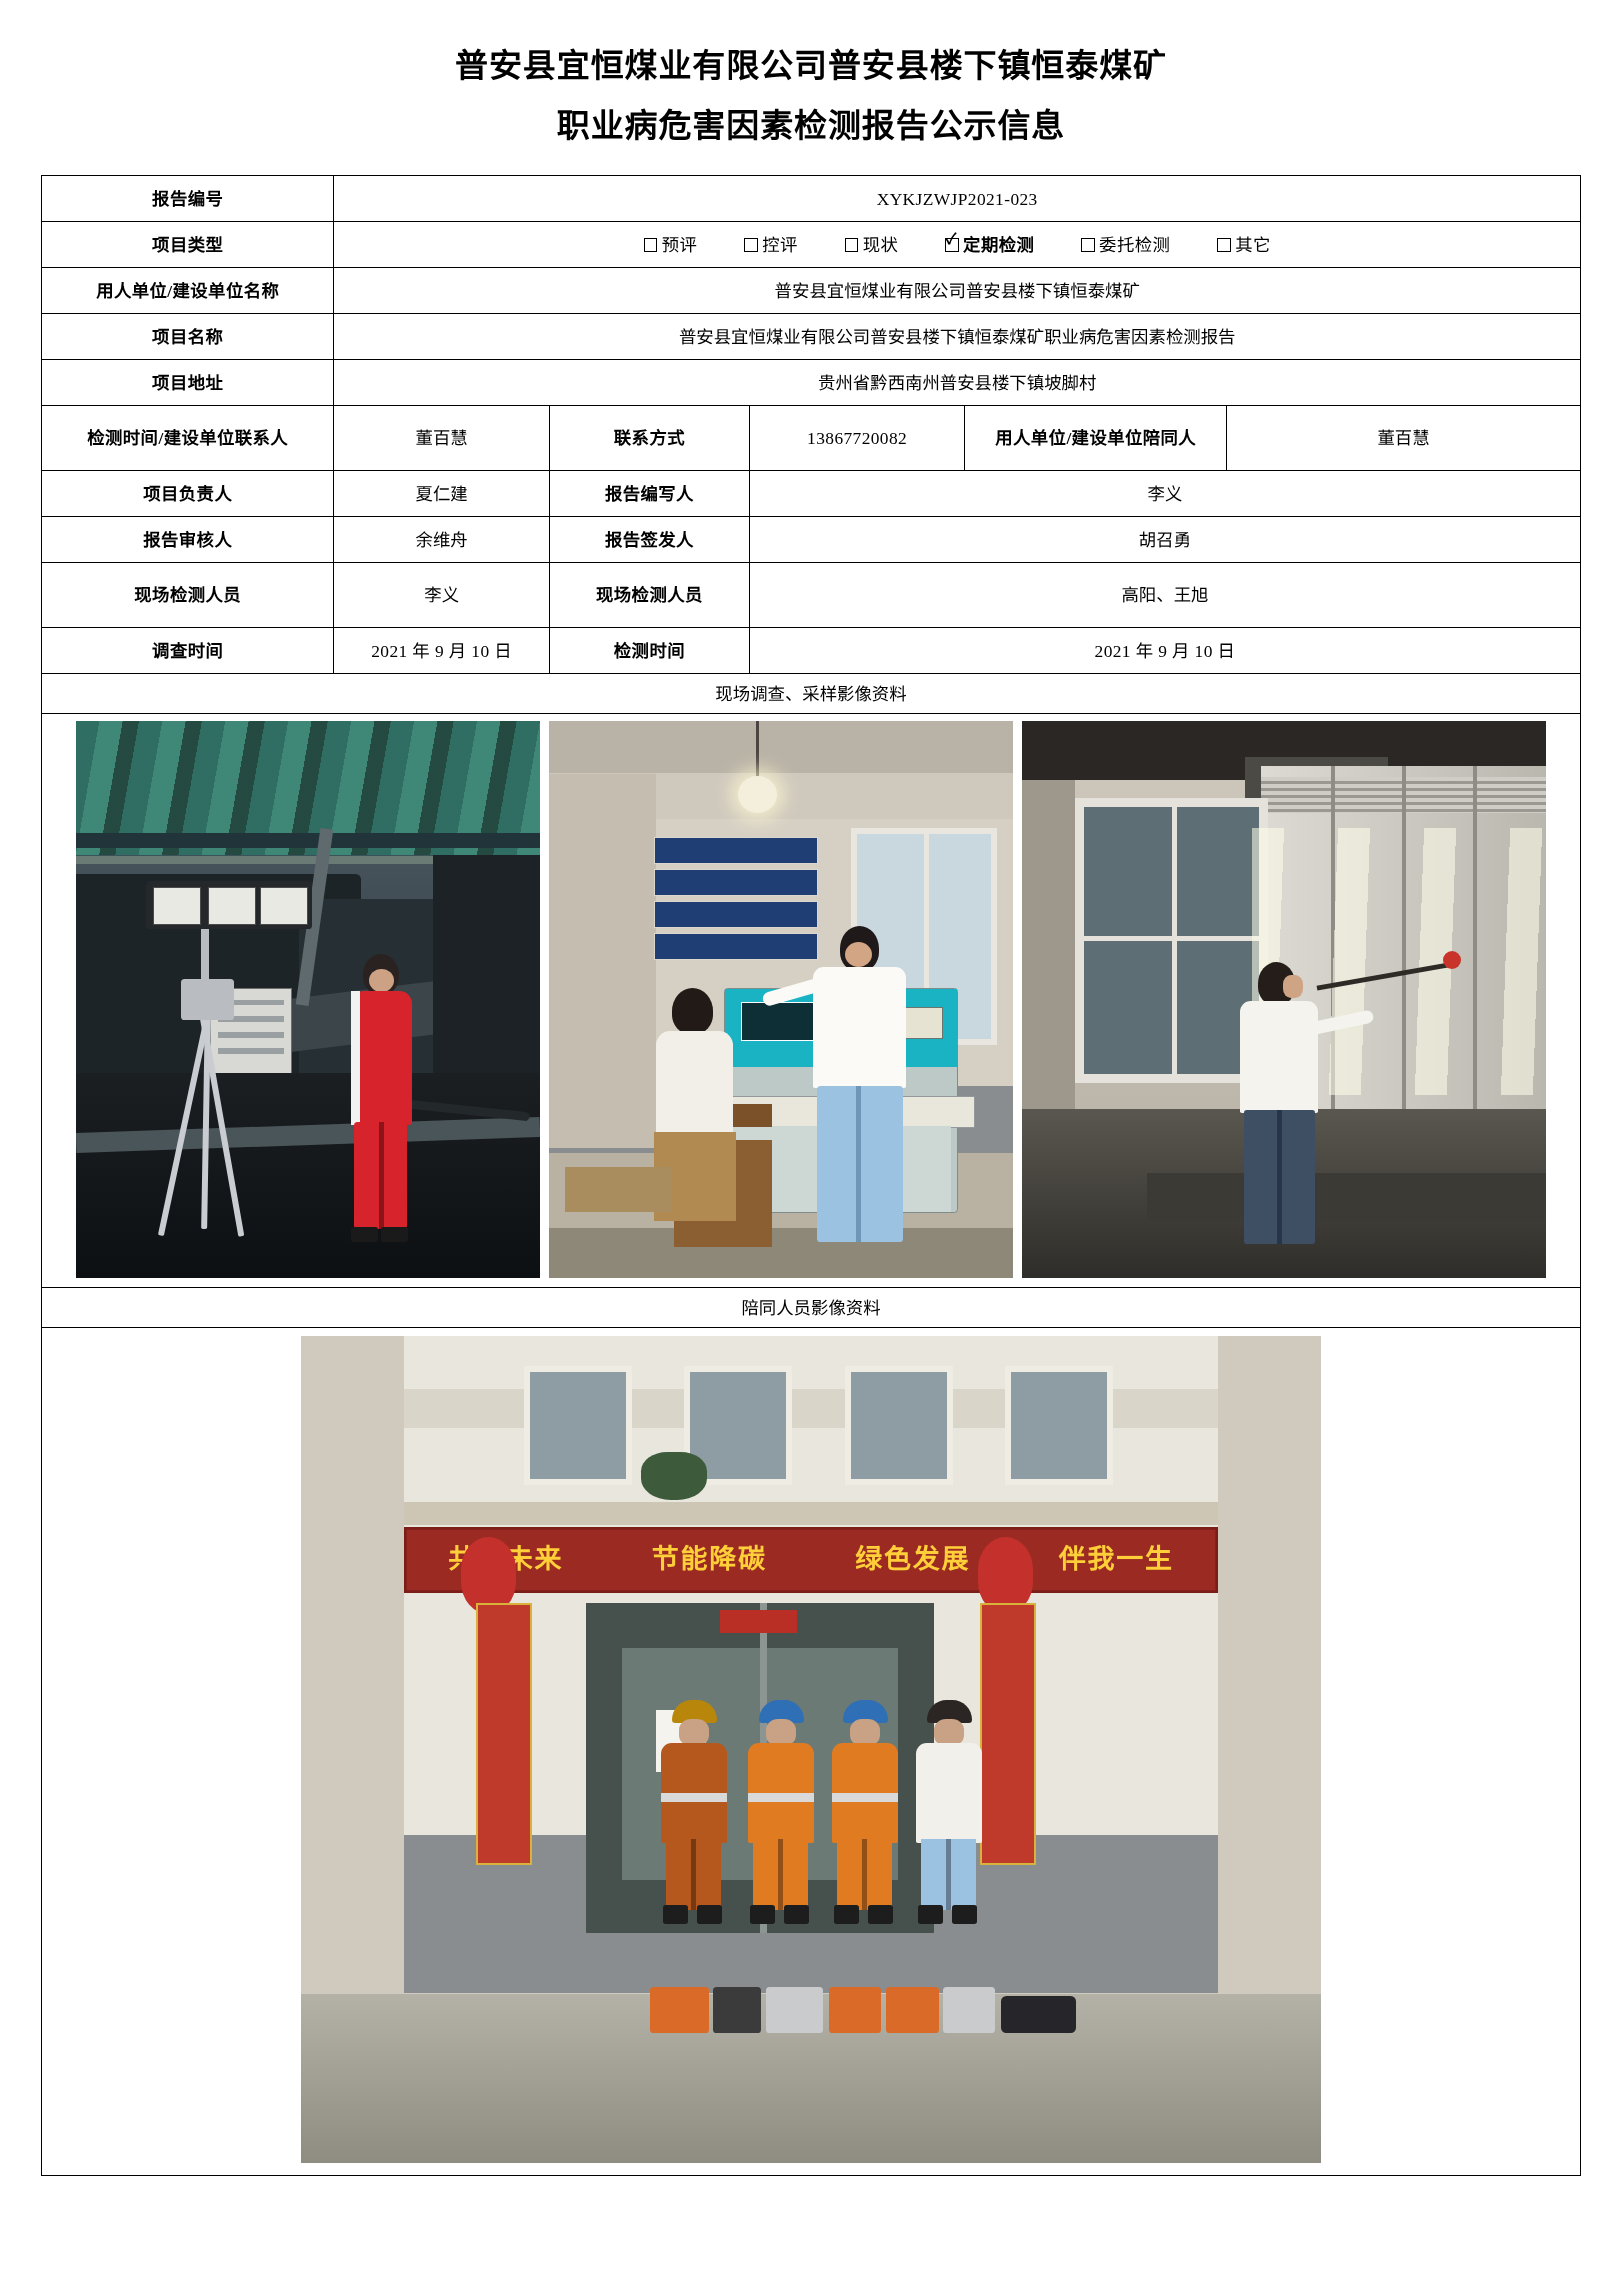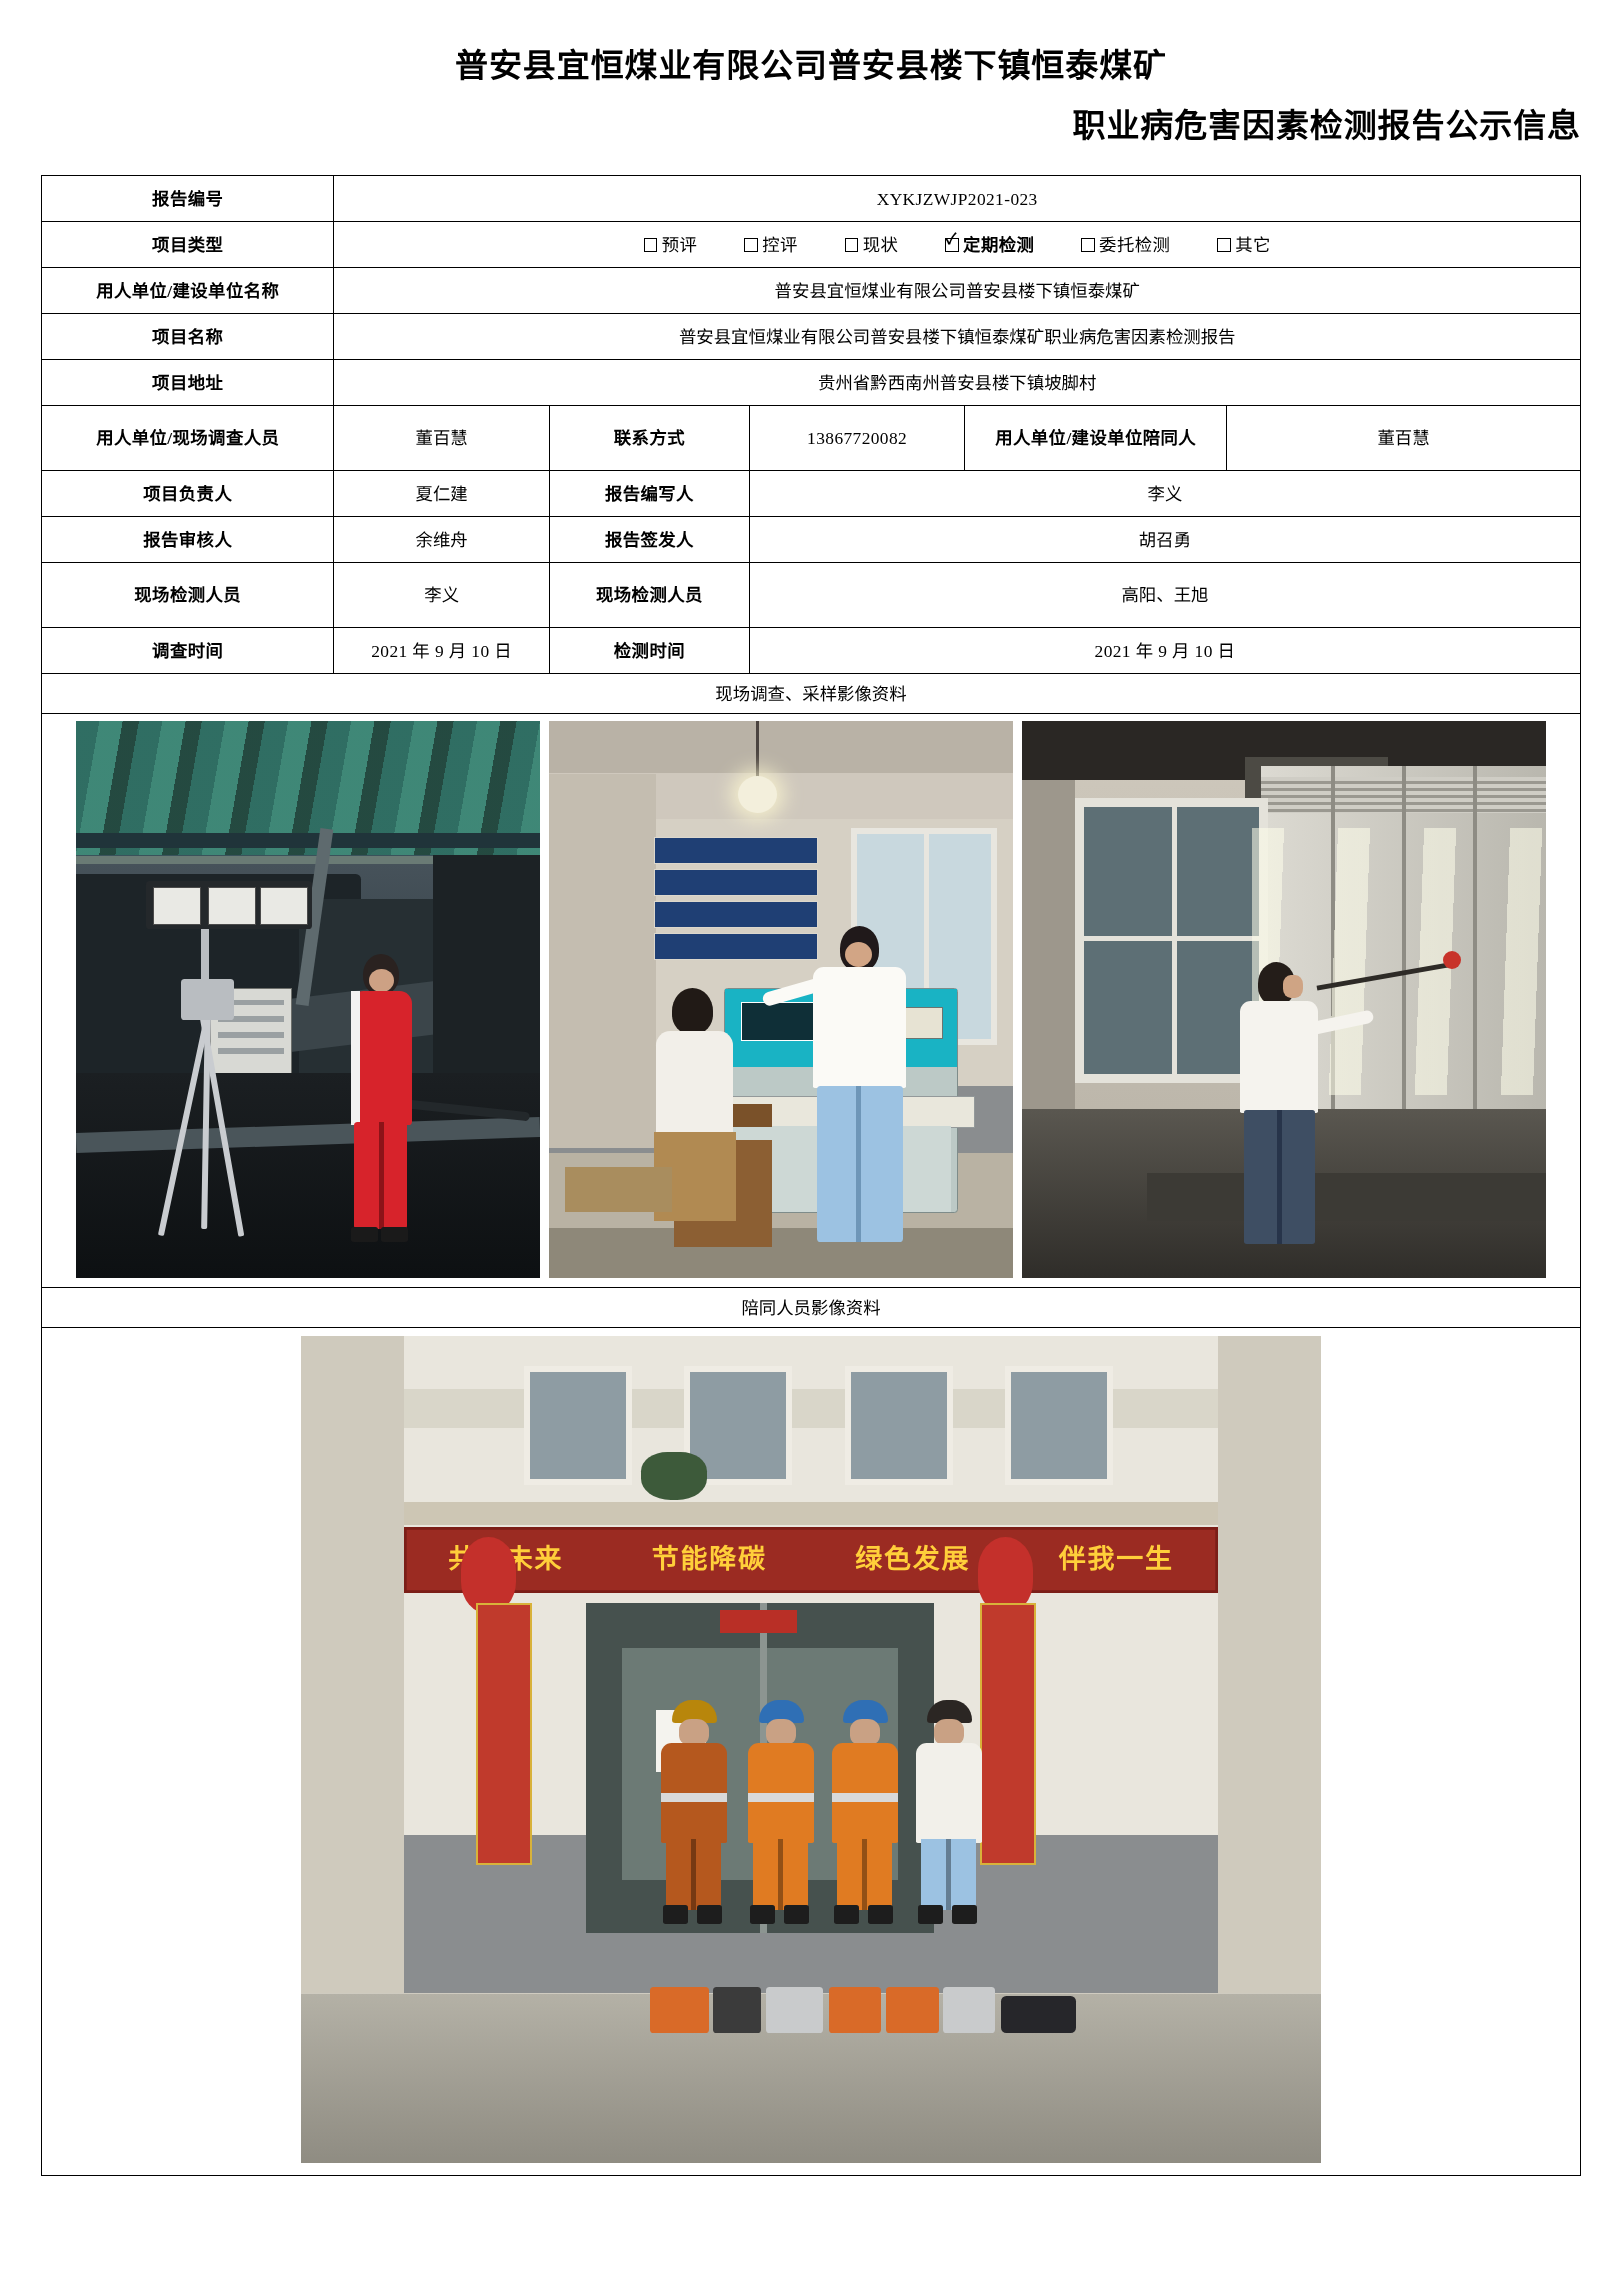--- a/index.html
+++ b/index.html
@@ -23,21 +23,21 @@
   }
   .doc-title {
     text-align: center;
     font-weight: bold;
     font-size: 33px;
     line-height: 1.55;
     letter-spacing: 0.9px;
     margin: 0;
   }
   .doc-title .line1 { display: block; margin-top: 7.1px; }
-  .doc-title .line2 { display: block; margin-top: 9px; text-align: right; }
+  .doc-title .line2 { display: block; margin-top: 9px; }
 
   table.main {
     width: 100%;
     border-collapse: collapse;
     margin-top: 23px;
     table-layout: fixed;
   }
   table.main td {
     border: 0.9px solid #000000;
     font-size: 17.4px;
@@ -312,21 +312,21 @@
       <td class="cell lbl">项目名称</td>
       <td class="cell val" colspan="5">普安县宜恒煤业有限公司普安县楼下镇恒泰煤矿职业病危害因素检测报告</td>
     </tr>
 
     <tr>
       <td class="cell lbl">项目地址</td>
       <td class="cell val" colspan="5">贵州省黔西南州普安县楼下镇坡脚村</td>
     </tr>
 
     <tr>
-      <td class="cell lbl" style="height:64px">用人单位/现场调查人员</td>
+      <td class="cell lbl" style="height:64px">检测时间/建设单位联系人</td>
       <td class="cell val">董百慧</td>
       <td class="cell lbl">联系方式</td>
       <td class="cell val val-num">13867720082</td>
       <td class="cell lbl">用人单位/建设单位陪同人</td>
       <td class="cell val">董百慧</td>
     </tr>
 
     <tr>
       <td class="cell lbl">项目负责人</td>
       <td class="cell val">夏仁建</td>

